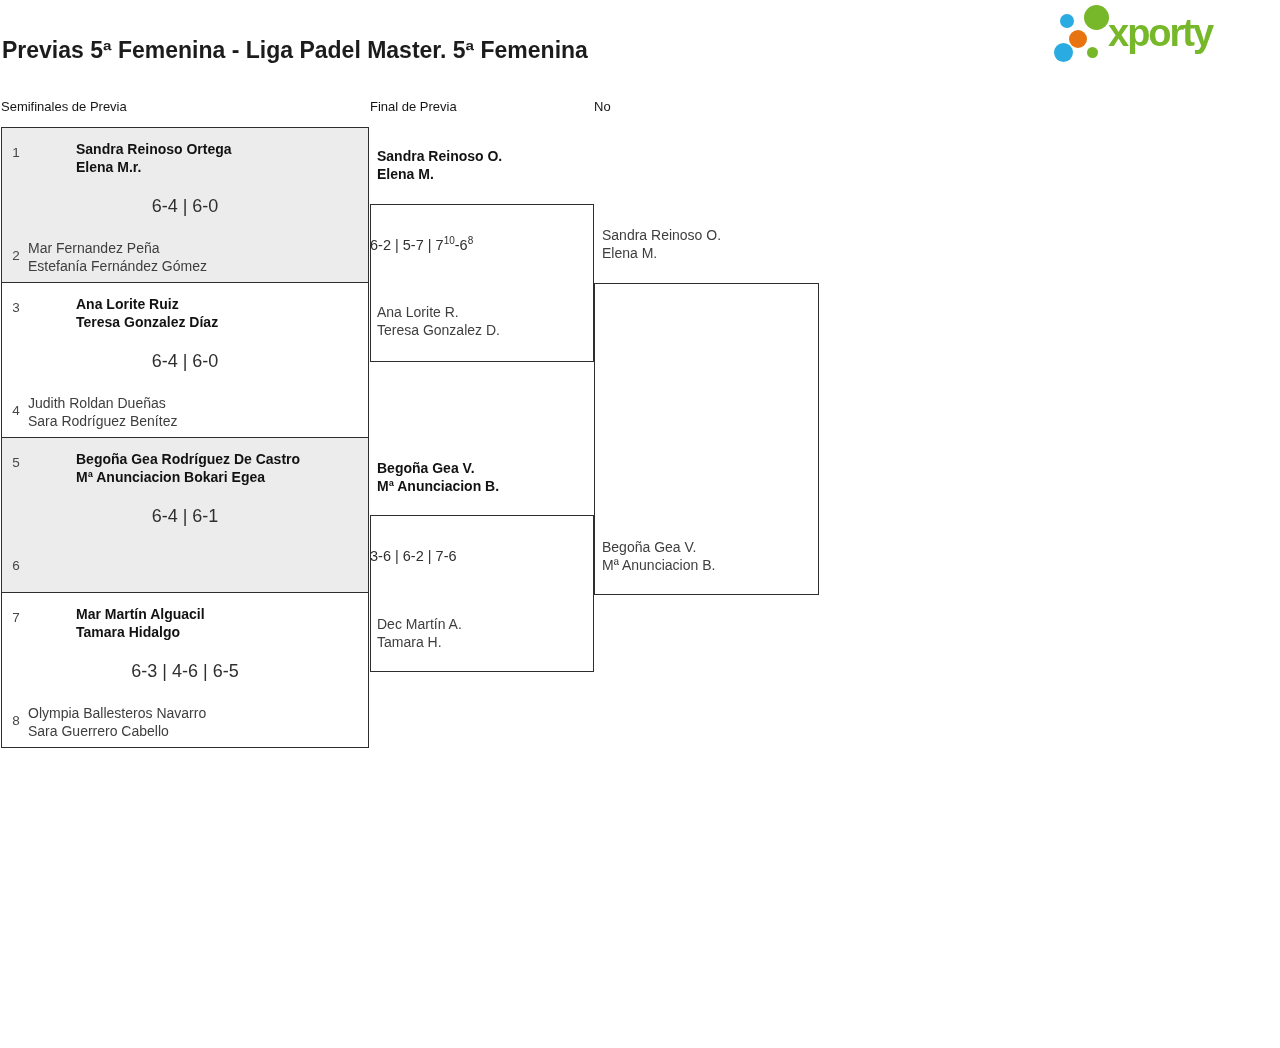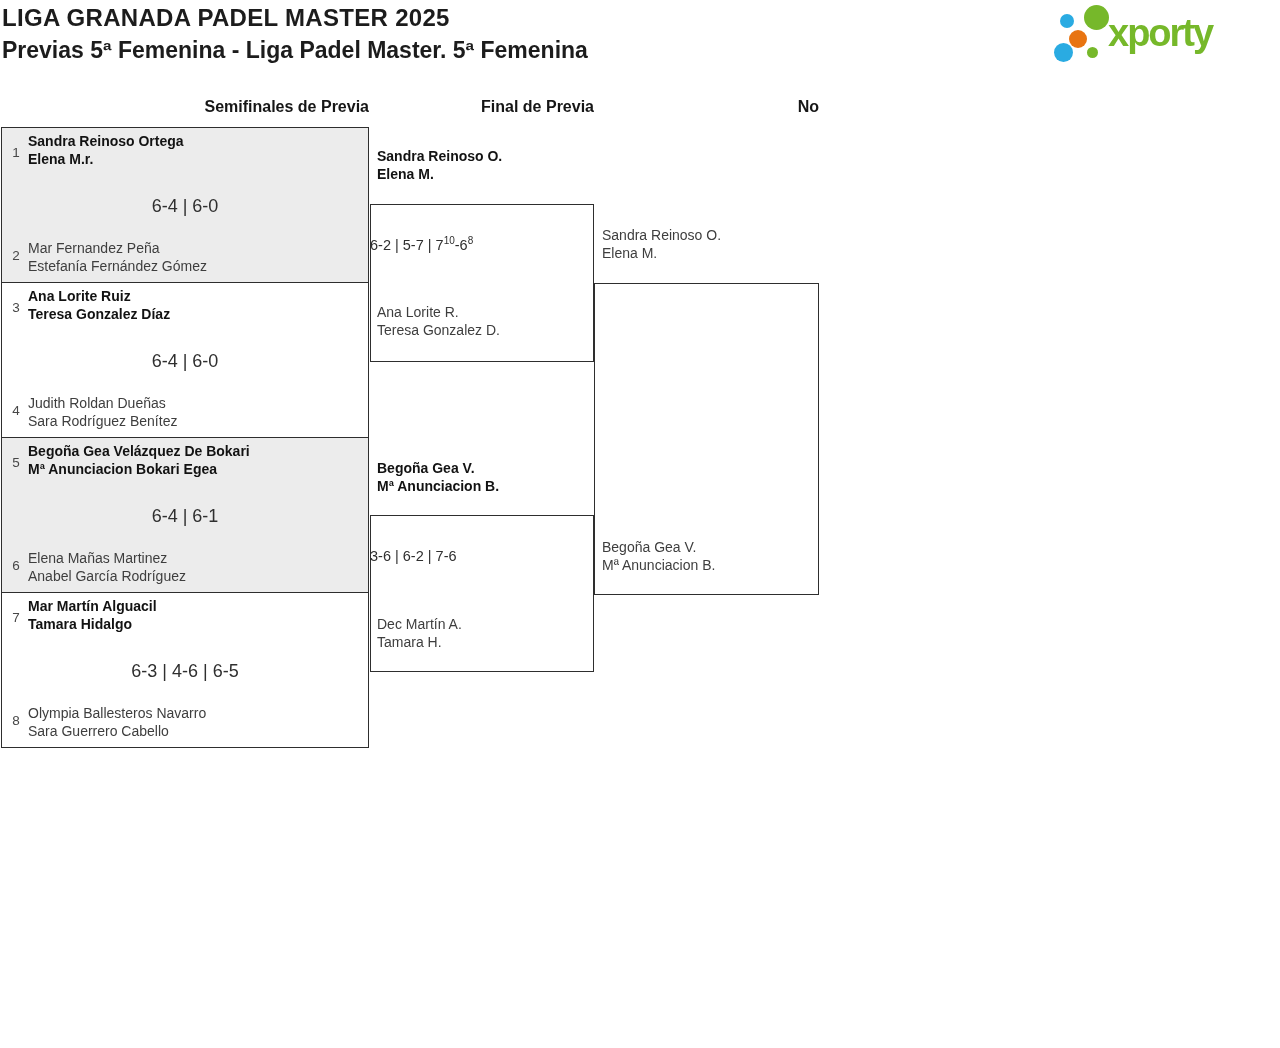--- a/index.html
+++ b/index.html
@@ -23,51 +23,50 @@
   .d-blue-top{left:10px;top:14px;width:14px;height:14px;background:#2aabe2;}
   .d-orange{left:19px;top:30px;width:18px;height:18px;background:#e87411;}
   .d-blue-btm{left:4px;top:43px;width:19px;height:19px;background:#2aabe2;}
   .d-green-sm{left:37px;top:47px;width:11px;height:11px;background:#76b82a;}
   .wordmark{
     position:absolute;left:58px;top:8px;font-size:38px;font-weight:700;
     letter-spacing:-2px;color:#76b82a;line-height:50px;
   }
   
   .col-h{
-    position:absolute;top:97px;height:20px;text-align:right;
-    font-size:16px;font-weight:700;color:#161616;line-height:20px;
+    position:absolute;top:97px;height:20px;text-align:left;
+    font-size:13px;font-weight:400;color:#161616;line-height:20px;
   }
   .col-h1{left:1px;width:368px;}
   .col-h2{left:370px;width:224px;}
   .col-h3{left:594px;width:225px;}
   
   .box{position:absolute;border:1px solid #2e2e2e;box-sizing:border-box;background:transparent;}
   .r1m{left:1px;width:368px;height:156px;background:#ffffff;}
   .r1m.shaded{background:#ececec;}
   .seed{position:absolute;left:7px;width:14px;text-align:center;font-size:13.5px;color:#474747;line-height:16px;}
   .seed-t{top:17px;}
   .seed-b{top:120px;}
   .team{position:absolute;left:26px;font-size:14px;line-height:18px;color:#3e3e3e;}
-  .team-t{top:4px;}
+  .team-t{top:12px;margin-left:48px;}
   .team-b{top:111px;}
   .winner{font-weight:700;color:#121212;}
   .score{position:absolute;left:0;width:100%;text-align:center;font-size:18px;color:#2f2f2f;line-height:16px;}
   .r1m .score{top:70px;}
   
   .fl{position:absolute;font-size:14px;line-height:18px;color:#3e3e3e;}
   .fl.winner{font-weight:700;color:#121212;}
   .r2score{position:absolute;left:370px;width:224px;text-align:left;font-size:14.5px;color:#2f2f2f;line-height:16px;}
   sup{font-size:10px;line-height:0;}
 </style>
 </head>
 <body>
 
 <div class="page">
 
-  <div class="title">LIGA GRANADA PADEL MASTER 2025</div>
   <div class="subtitle">Previas 5ª Femenina - Liga Padel Master. 5ª Femenina</div>
 
   <div class="logo">
     <span class="dot d-blue-top"></span>
     <span class="dot d-green-lg"></span>
     <span class="dot d-orange"></span>
     <span class="dot d-blue-btm"></span>
     <span class="dot d-green-sm"></span>
     <span class="wordmark">xporty</span>
   </div>
@@ -100,29 +99,25 @@
     <span class="seed seed-b">4</span>
     <div class="team team-b">
       <div>Judith Roldan Dueñas</div>
       <div>Sara Rodríguez Benítez</div>
     </div>
   </div>
 
   <div class="box r1m shaded" style="top:437px">
     <span class="seed seed-t">5</span>
     <div class="team team-t winner">
-      <div>Begoña Gea Velázquez De Bokari</div>
+      <div>Begoña Gea Rodríguez De Castro</div>
       <div>Mª Anunciacion Bokari Egea</div>
     </div>
     <div class="score">6-4 | 6-1</div>
     <span class="seed seed-b">6</span>
-    <div class="team team-b">
-      <div>Elena Mañas Martinez</div>
-      <div>Anabel García Rodríguez</div>
-    </div>
   </div>
 
   <div class="box r1m" style="top:592px">
     <span class="seed seed-t">7</span>
     <div class="team team-t winner">
       <div>Mar Martín Alguacil</div>
       <div>Tamara Hidalgo</div>
     </div>
     <div class="score">6-3 | 4-6 | 6-5</div>
     <span class="seed seed-b">8</span>

